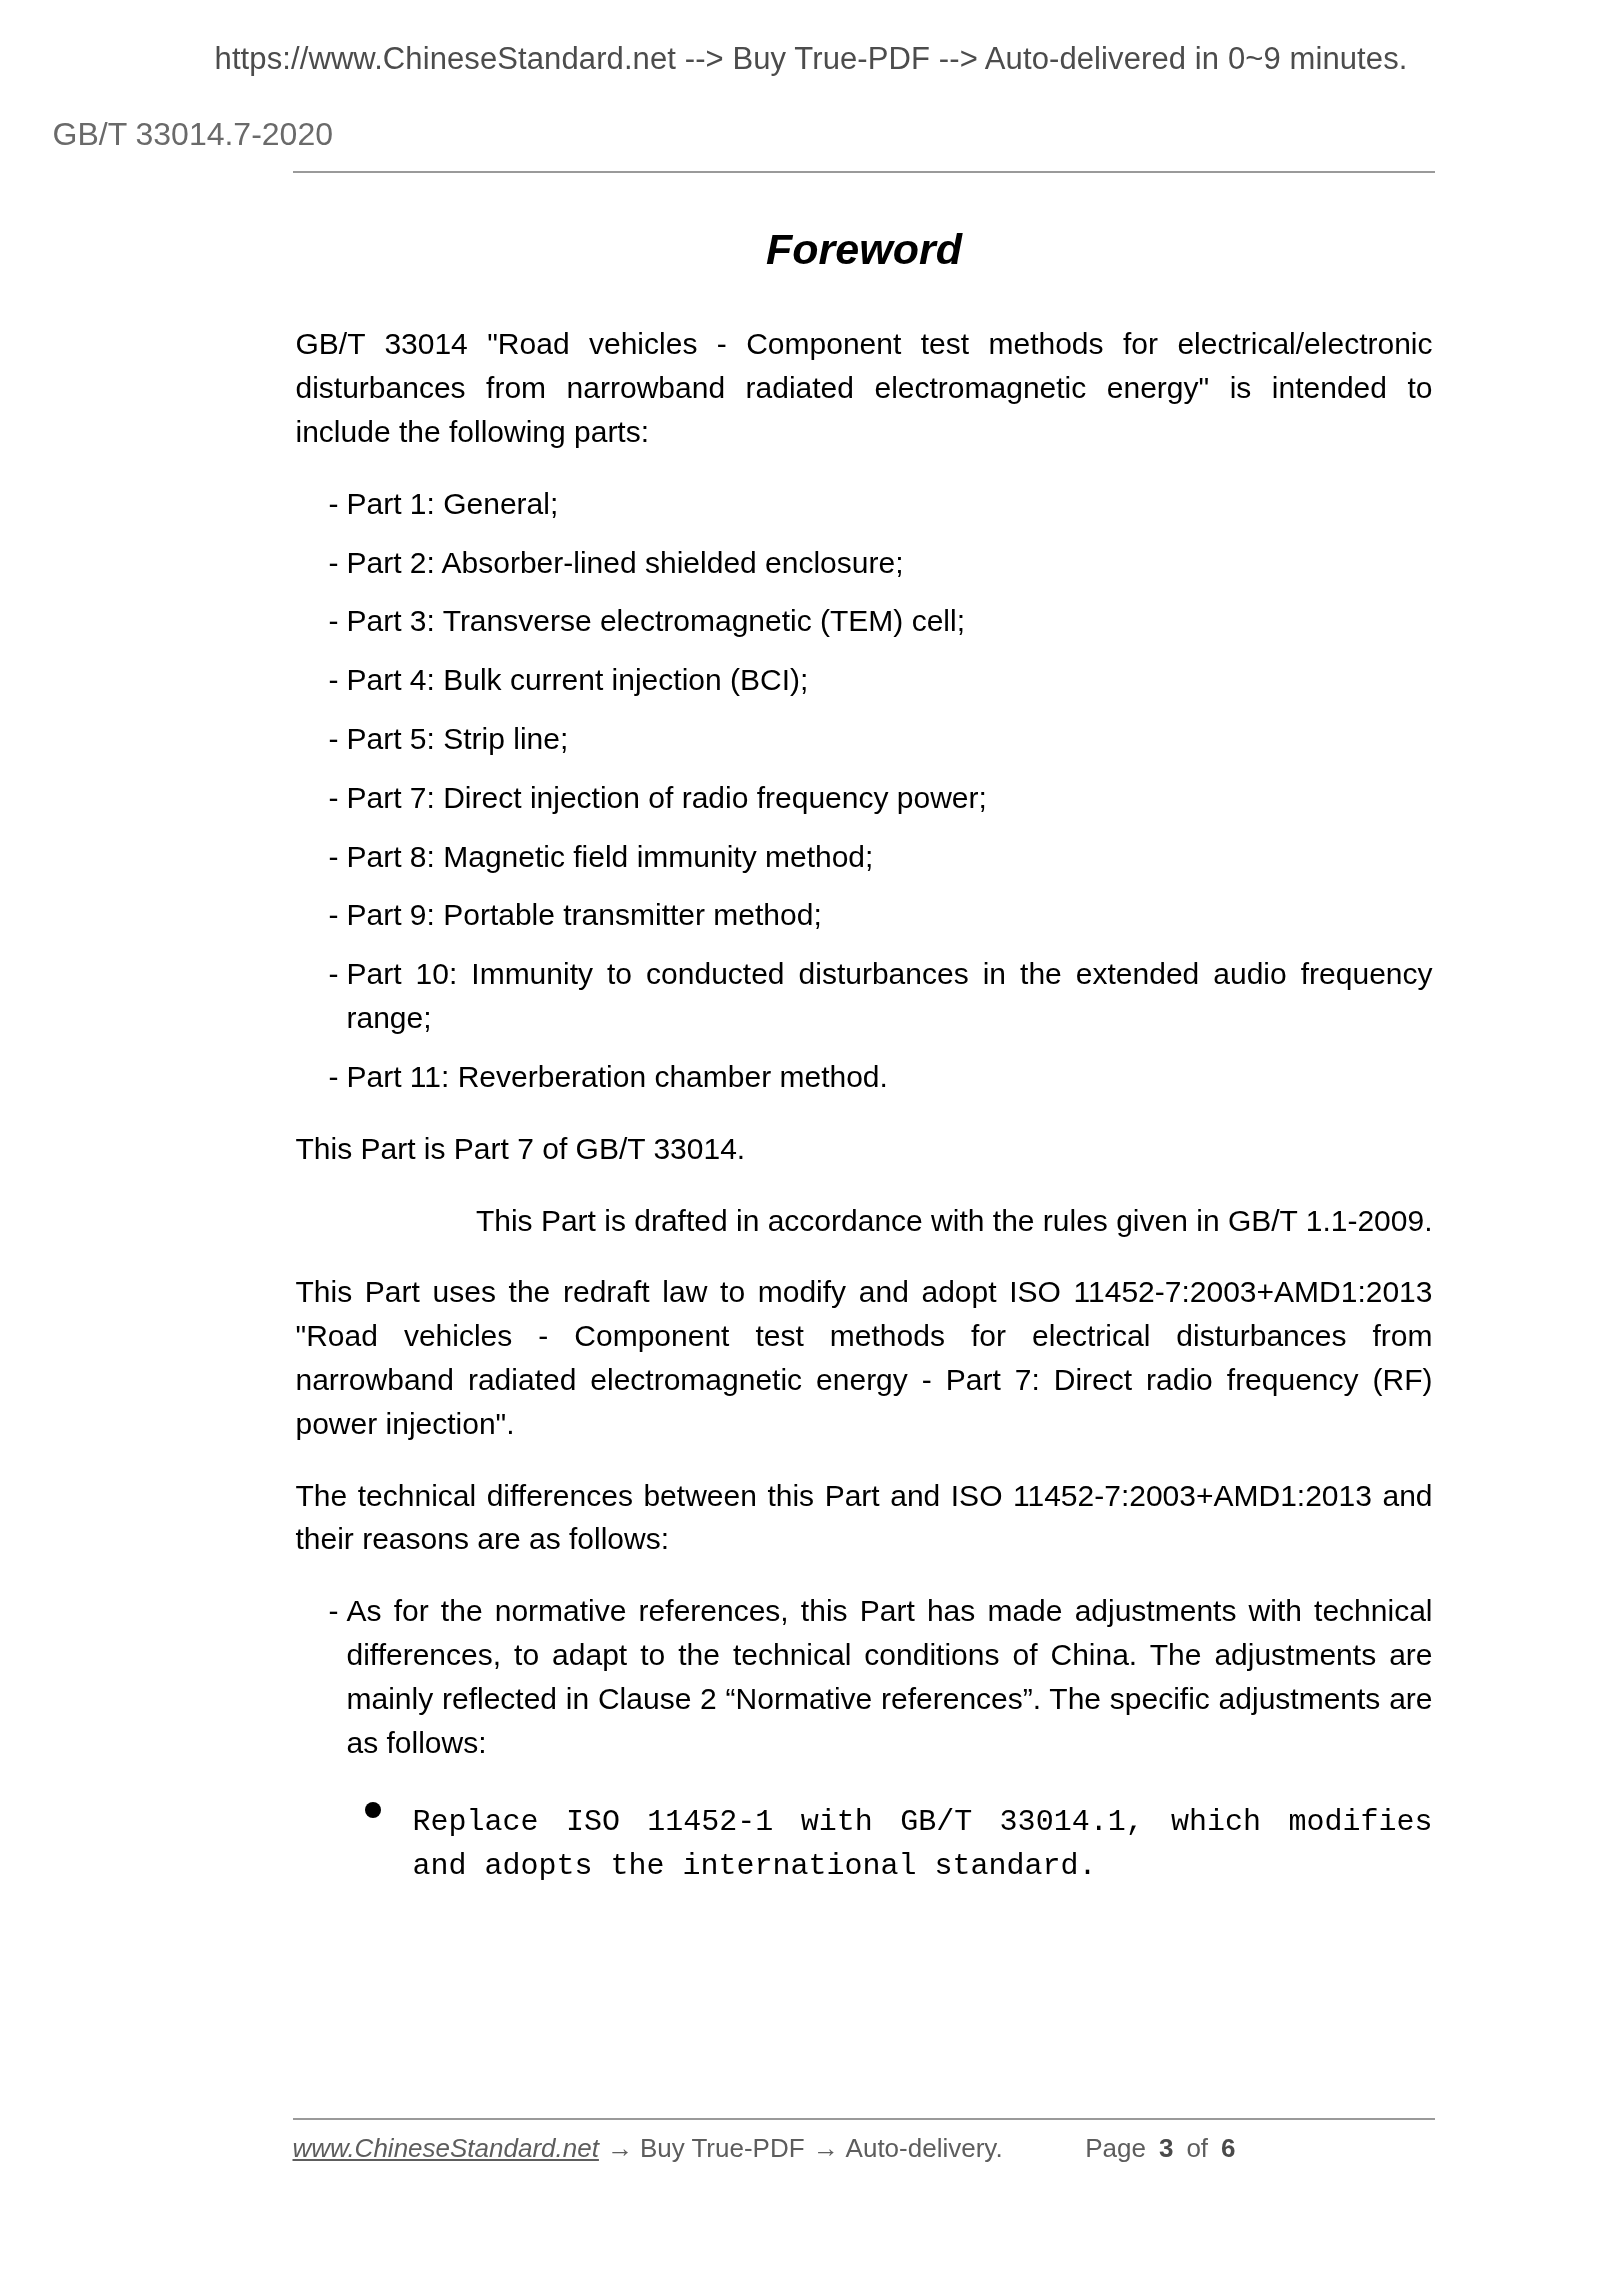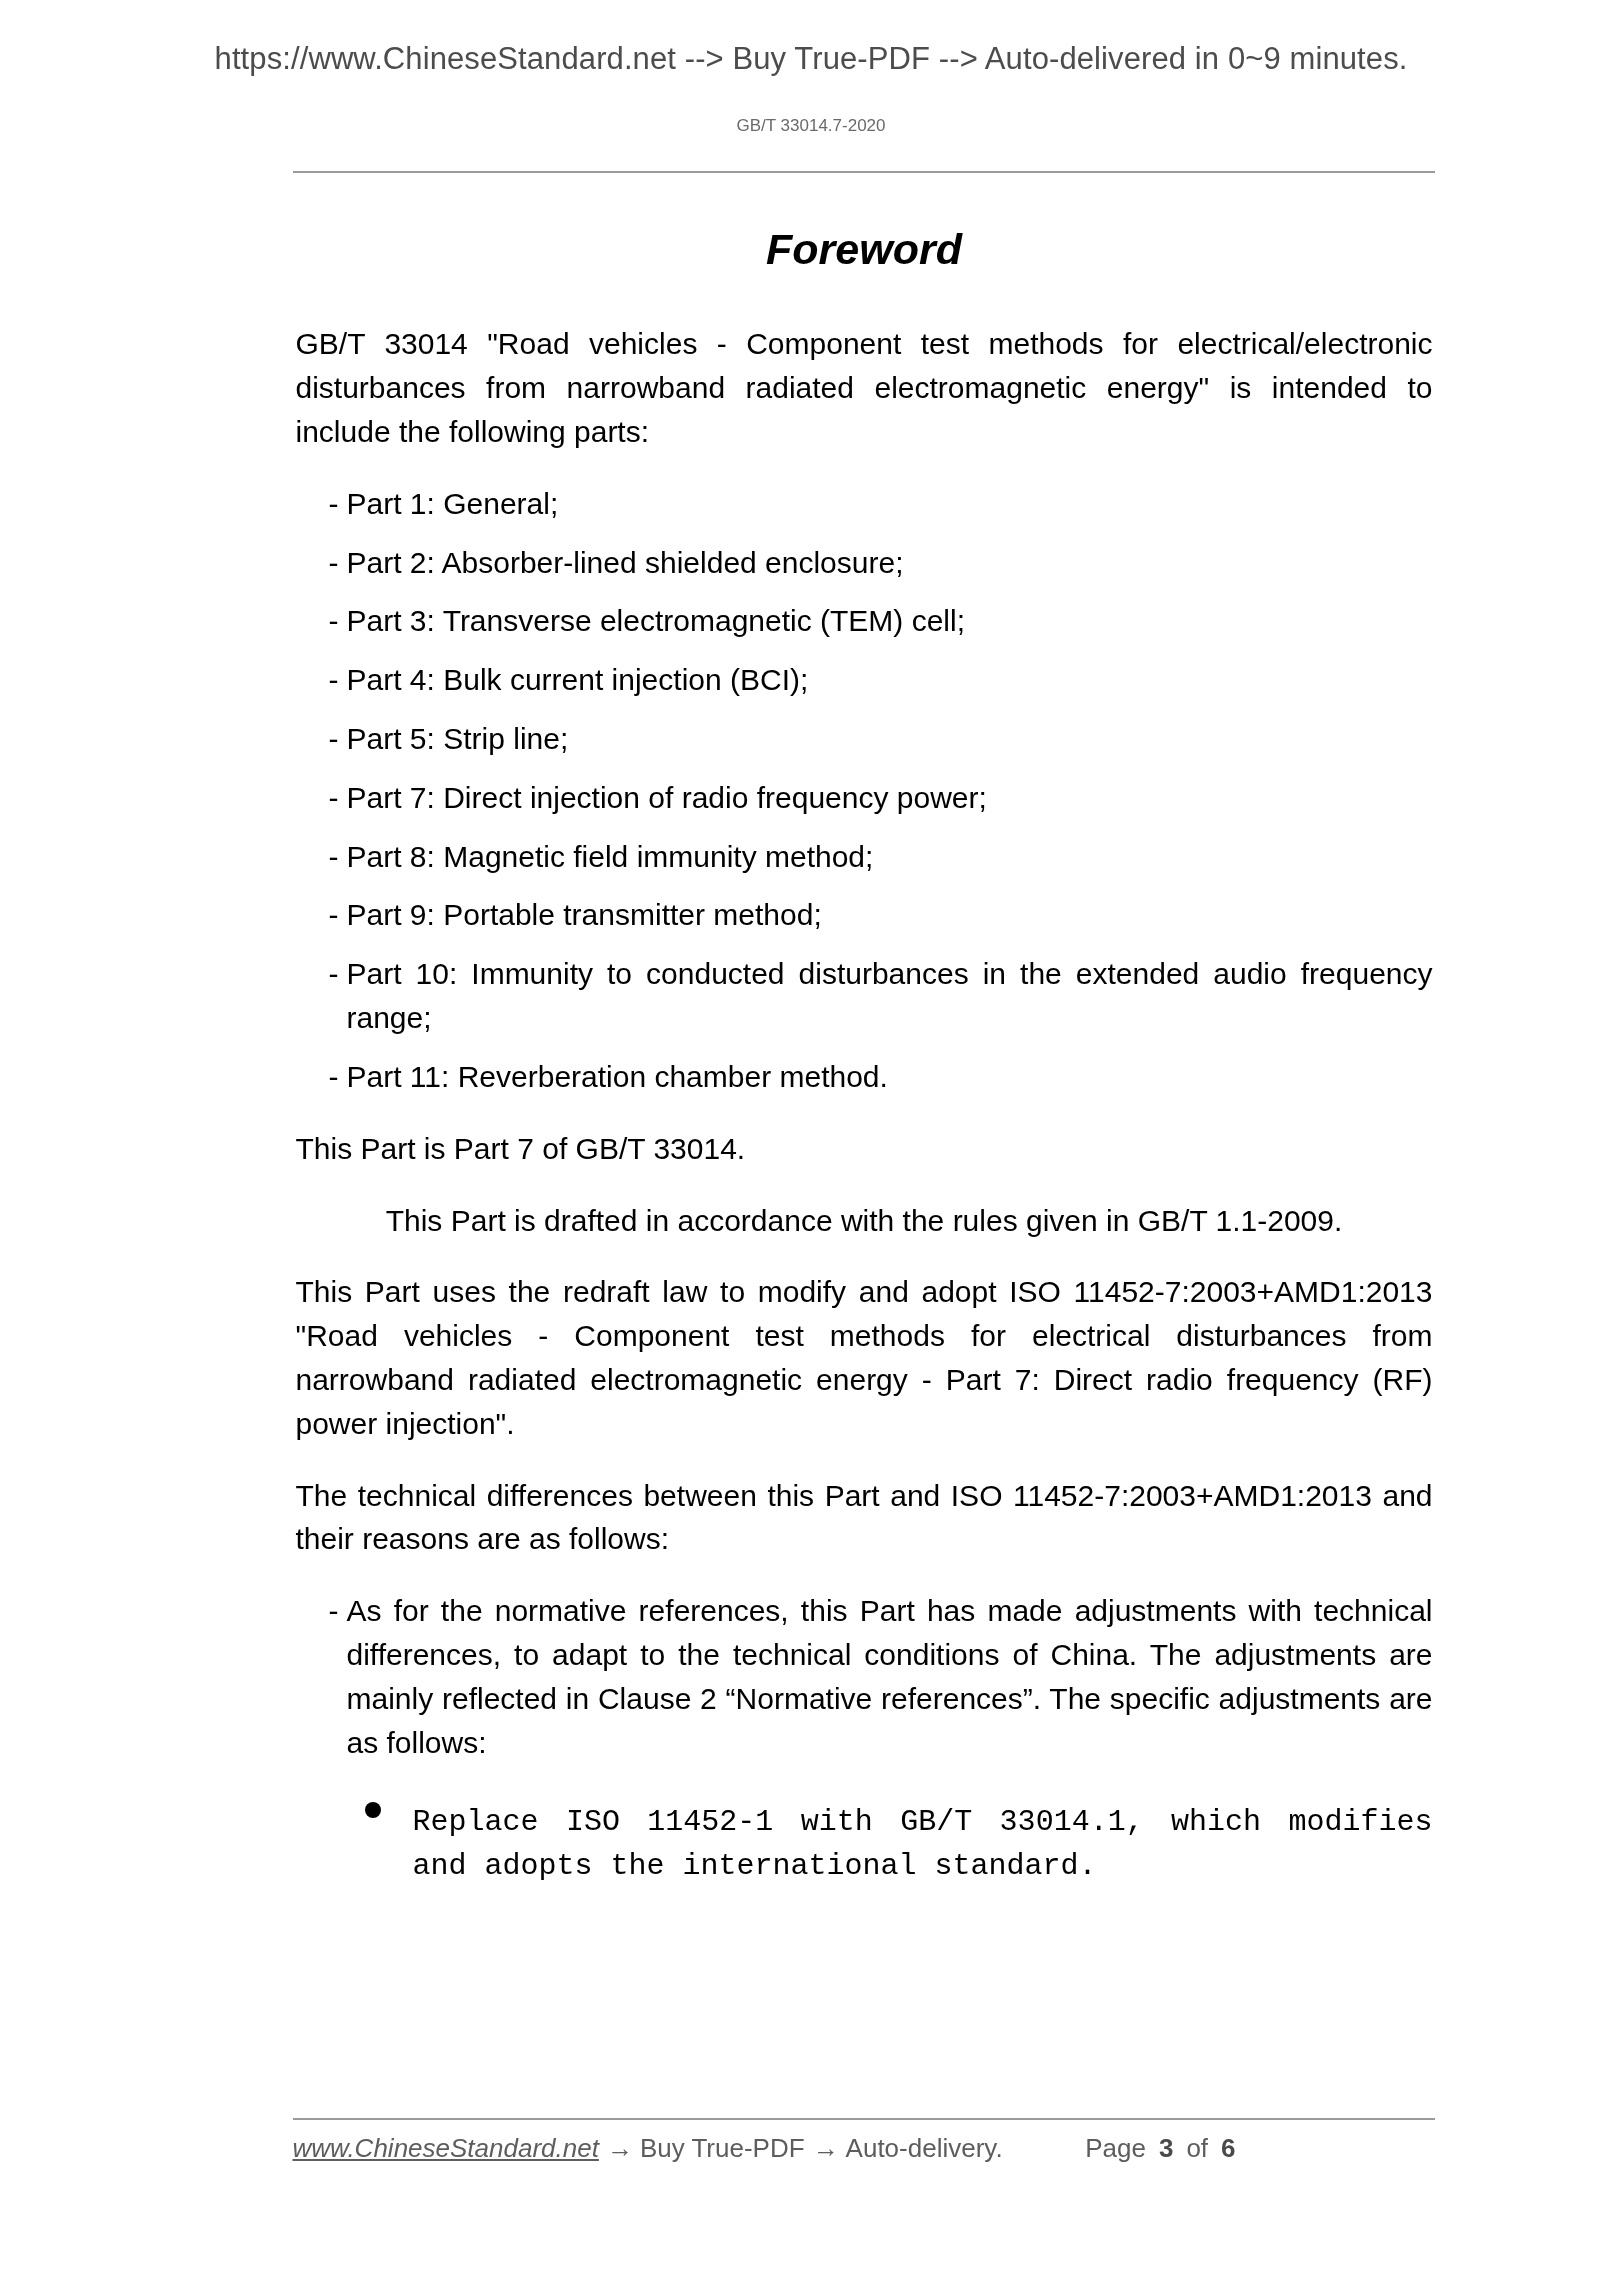--- a/index.html
+++ b/index.html
@@ -35,22 +35,22 @@
     color: #4c4c4c;
     letter-spacing: 0.1px;
     white-space: nowrap;
     line-height: 1.1;
   }
   .header-std {
     position: absolute;
     left: 0;
     top: 117px;
     width: 100%;
-    text-align: center;
-    font-size: 17px;
+    text-align: left;
+    font-size: 32px;
     color: #6a6a6a;
     line-height: 1.1;
   }
   .rule-top {
     position: absolute;
     left: 240px;
     top: 171px;
     width: 1142px;
     height: 1.7px;
     background: #9a9a9a;
@@ -243,21 +243,21 @@
       <li class="dash-item nowrap">
         <span class="marker">-</span>
         <span class="txt">Part 11: Reverberation chamber method.</span>
       </li>
     </ul>
 
     <div class="gap-sm"></div>
 
     <p class="para" style="text-align:left;">This Part is Part 7 of GB/T 33014.</p>
 
-    <p class="para" style="text-align:center;">This Part is drafted in accordance with the rules given in GB/T 1.1-2009.</p>
+    <p class="para" style="text-align:right;">This Part is drafted in accordance with the rules given in GB/T 1.1-2009.</p>
 
     <p class="para">This Part uses the redraft law to modify and adopt ISO 11452-7:2003+AMD1:2013 "Road vehicles - Component test methods for electrical disturbances from narrowband radiated electromagnetic energy - Part 7: Direct radio frequency (RF) power injection".</p>
 
     <p class="para">The technical differences between this Part and ISO 11452-7:2003+AMD1:2013 and their reasons are as follows:</p>
 
     <ul class="dash-list">
       <li class="dash-item">
         <span class="marker">-</span>
         <span class="txt">As for the normative references, this Part has made adjustments with technical differences, to adapt to the technical conditions of China. The adjustments are mainly reflected in Clause 2 “Normative references”. The specific adjustments are as follows:</span>
       </li>

